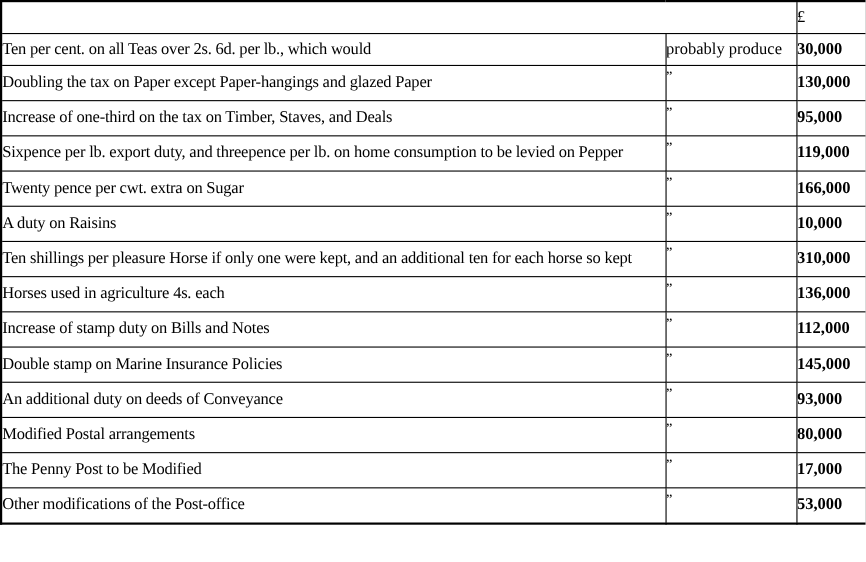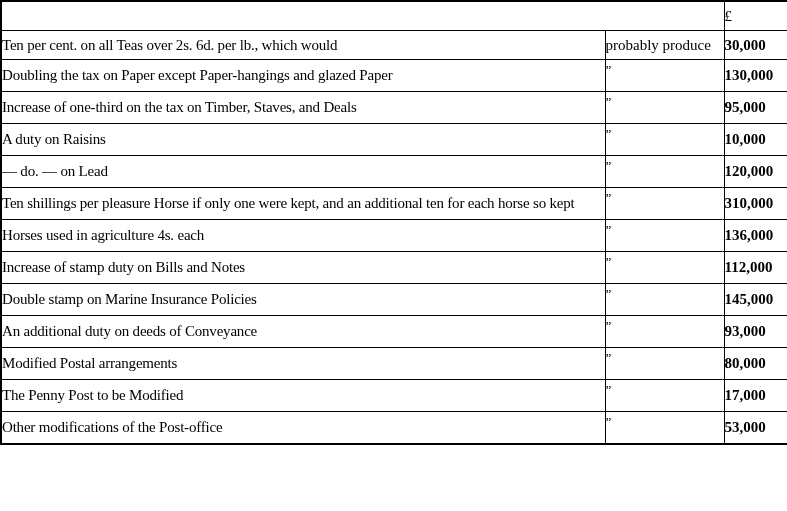--- a/index.html
+++ b/index.html
@@ -87,33 +87,38 @@
     <td class="cell-amount">130,000</td>
   </tr>
 
 
   <tr>
     <td class="cell-desc">Increase of one-third on the tax on Timber, Staves, and Deals</td>
     <td class="cell-produce ditto">”</td>
     <td class="cell-amount">95,000</td>
   </tr>
 
+  <tr>
+    <td class="cell-desc">Sixpence per lb. export duty, and threepence per lb. on home consumption to be levied on Pepper</td>
+    <td class="cell-produce ditto">”</td>
+    <td class="cell-amount">119,000</td>
+  </tr>
 
+  <tr>
+    <td class="cell-desc">Twenty pence per cwt. extra on Sugar</td>
+    <td class="cell-produce ditto">”</td>
+    <td class="cell-amount">166,000</td>
+  </tr>
 
   <tr>
     <td class="cell-desc">A duty on Raisins</td>
     <td class="cell-produce ditto">”</td>
     <td class="cell-amount">10,000</td>
   </tr>
 
-  <tr>
-    <td class="cell-desc">— do. — on Lead</td>
-    <td class="cell-produce ditto">”</td>
-    <td class="cell-amount">120,000</td>
-  </tr>
 
   <tr>
     <td class="cell-desc">Ten shillings per pleasure Horse if only one were kept, and an additional ten for each horse so kept</td>
     <td class="cell-produce ditto">”</td>
     <td class="cell-amount">310,000</td>
   </tr>
 
   <tr>
     <td class="cell-desc">Horses used in agriculture 4s. each</td>
     <td class="cell-produce ditto">”</td>

